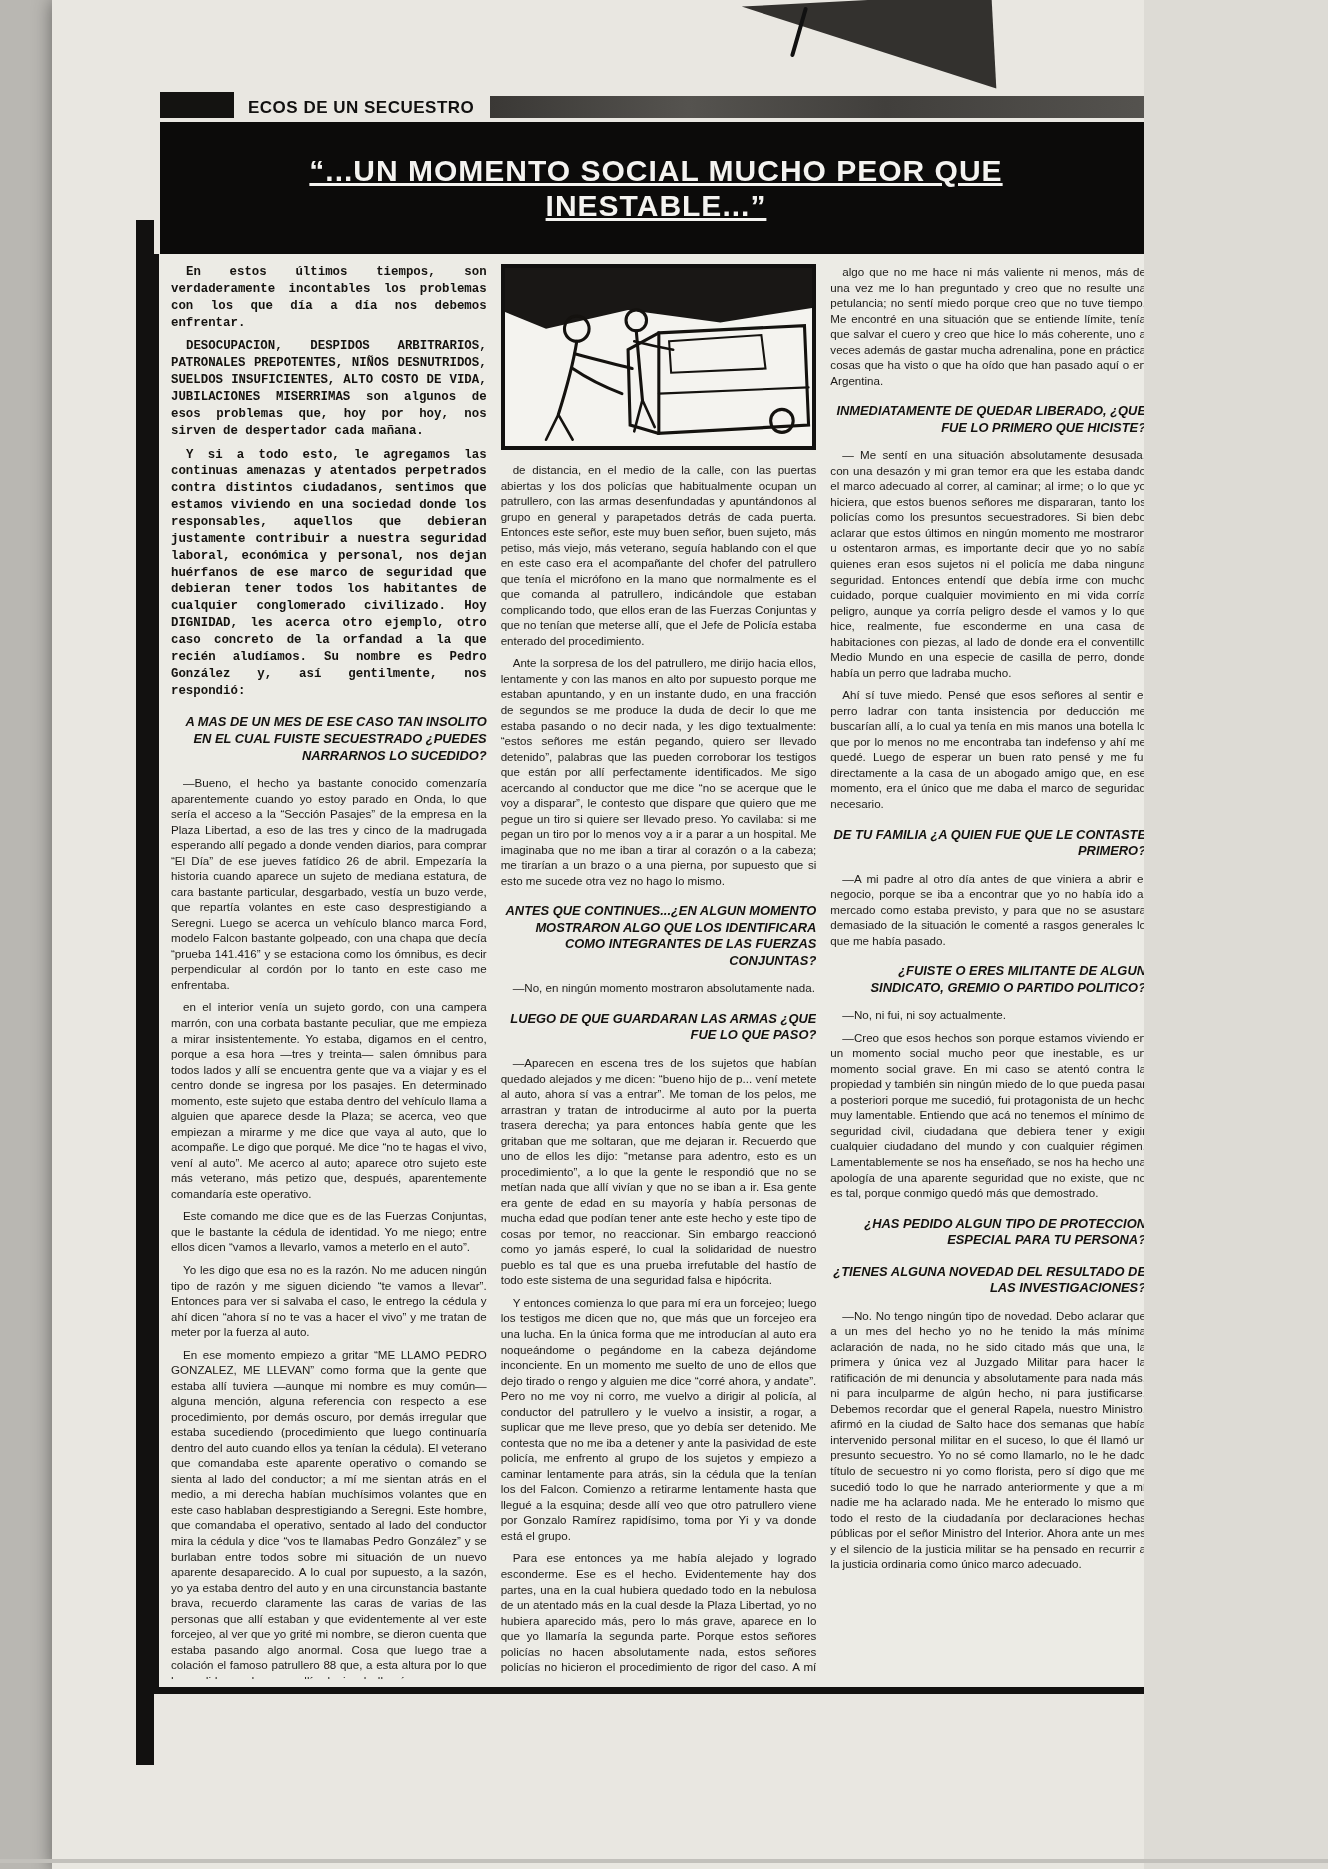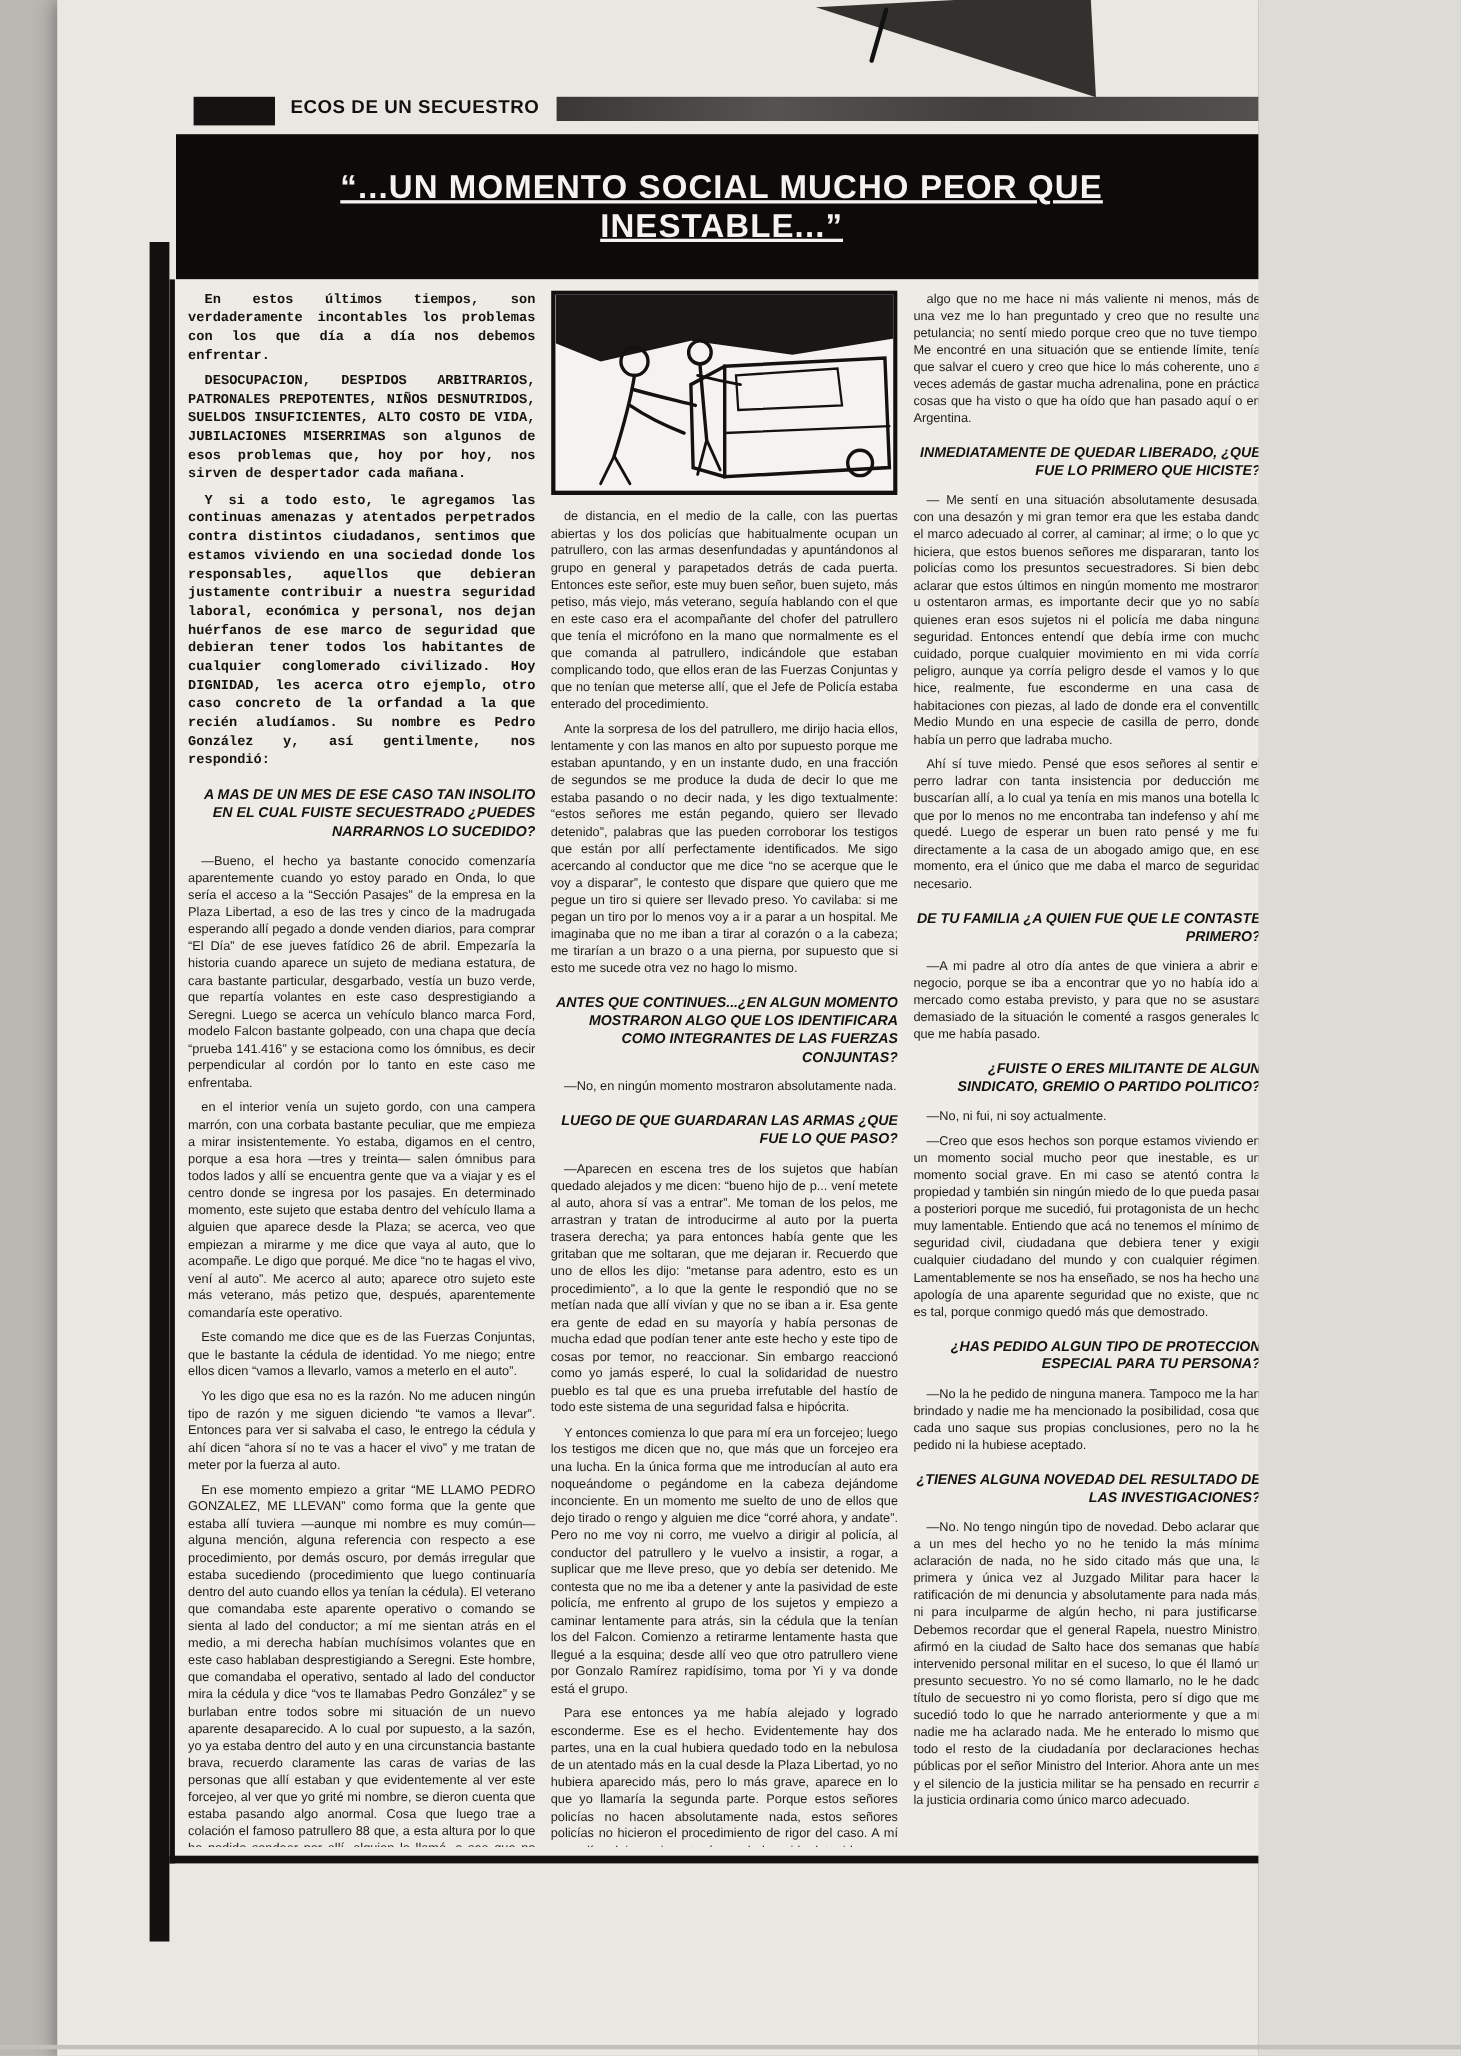--- a/index.html
+++ b/index.html
@@ -29,21 +29,21 @@
     transform:rotate(16deg);border-radius:2px;
   }
   .left-edge-band{
     position:absolute;left:84px;top:220px;width:18px;height:1545px;background:#121110;
   }
   .bottom-scan-line{
     position:absolute;left:0;bottom:6px;width:1328px;height:4px;background:#c2c0bb;
   }
   
   .kicker-row{
-    position:absolute;left:124px;top:88px;width:990px;height:30px;display:flex;align-items:flex-start;
+    position:absolute;left:108px;top:88px;width:990px;height:30px;display:flex;align-items:flex-end;
   }
   .kicker-block{width:74px;height:26px;background:#141311;margin-right:14px;}
   .kicker-text{
     font-weight:bold;font-size:17px;letter-spacing:.5px;color:#121110;white-space:nowrap;
   }
   .kicker-bar{
     flex:1;height:22px;margin-left:16px;
     background:linear-gradient(90deg,#3a3835,#55534f 30%,#413f3c 60%,#55534f);
   }
   
@@ -169,21 +169,20 @@
             <div class="blk a">algo que no me hace ni más valiente ni menos, más de una vez me lo han preguntado y creo que no resulte una petulancia; no sentí miedo porque creo que no tuve tiempo. Me encontré en una situación que se entiende límite, tenía que salvar el cuero y creo que hice lo más coherente, uno a veces además de gastar mucha adrenalina, pone en práctica cosas que ha visto o que ha oído que han pasado aquí o en Argentina.</div>
             <div class="blk q">INMEDIATAMENTE DE QUEDAR LIBERADO, ¿QUE FUE LO PRIMERO QUE HICISTE?</div>
             <div class="blk a">— Me sentí en una situación absolutamente desusada, con una desazón y mi gran temor era que les estaba dando el marco adecuado al correr, al caminar; al irme; o lo que yo hiciera, que estos buenos señores me dispararan, tanto los policías como los presuntos secuestradores. Si bien debo aclarar que estos últimos en ningún momento me mostraron u ostentaron armas, es importante decir que yo no sabía quienes eran esos sujetos ni el policía me daba ninguna seguridad. Entonces entendí que debía irme con mucho cuidado, porque cualquier movimiento en mi vida corría peligro, aunque ya corría peligro desde el vamos y lo que hice, realmente, fue esconderme en una casa de habitaciones con piezas, al lado de donde era el conventillo Medio Mundo en una especie de casilla de perro, donde había un perro que ladraba mucho.</div>
             <div class="blk a">Ahí sí tuve miedo. Pensé que esos señores al sentir el perro ladrar con tanta insistencia por deducción me buscarían allí, a lo cual ya tenía en mis manos una botella lo que por lo menos no me encontraba tan indefenso y ahí me quedé. Luego de esperar un buen rato pensé y me fui directamente a la casa de un abogado amigo que, en ese momento, era el único que me daba el marco de seguridad necesario.</div>
             <div class="blk q">DE TU FAMILIA ¿A QUIEN FUE QUE LE CONTASTE PRIMERO?</div>
             <div class="blk a">—A mi padre al otro día antes de que viniera a abrir el negocio, porque se iba a encontrar que yo no había ido al mercado como estaba previsto, y para que no se asustara demasiado de la situación le comenté a rasgos generales lo que me había pasado.</div>
             <div class="blk q">¿FUISTE O ERES MILITANTE DE ALGUN SINDICATO, GREMIO O PARTIDO POLITICO?</div>
             <div class="blk a">—No, ni fui, ni soy actualmente.</div>
             <div class="blk a">—Creo que esos hechos son porque estamos viviendo en un momento social mucho peor que inestable, es un momento social grave. En mi caso se atentó contra la propiedad y también sin ningún miedo de lo que pueda pasar a posteriori porque me sucedió, fui protagonista de un hecho muy lamentable. Entiendo que acá no tenemos el mínimo de seguridad civil, ciudadana que debiera tener y exigir cualquier ciudadano del mundo y con cualquier régimen. Lamentablemente se nos ha enseñado, se nos ha hecho una apología de una aparente seguridad que no existe, que no es tal, porque conmigo quedó más que demostrado.</div>
             <div class="blk q">¿HAS PEDIDO ALGUN TIPO DE PROTECCION ESPECIAL PARA TU PERSONA?</div>
-            <div class="blk a">—No la he pedido de ninguna manera. Tampoco me la han brindado y nadie me ha mencionado la posibilidad, cosa que cada uno saque sus propias conclusiones, pero no la he pedido ni la hubiese aceptado.</div>
             <div class="blk q">¿TIENES ALGUNA NOVEDAD DEL RESULTADO DE LAS INVESTIGACIONES?</div>
             <div class="blk a">—No. No tengo ningún tipo de novedad. Debo aclarar que a un mes del hecho yo no he tenido la más mínima aclaración de nada, no he sido citado más que una, la primera y única vez al Juzgado Militar para hacer la ratificación de mi denuncia y absolutamente para nada más, ni para inculparme de algún hecho, ni para justificarse. Debemos recordar que el general Rapela, nuestro Ministro, afirmó en la ciudad de Salto hace dos semanas que había intervenido personal militar en el suceso, lo que él llamó un presunto secuestro. Yo no sé como llamarlo, no le he dado título de secuestro ni yo como florista, pero sí digo que me sucedió todo lo que he narrado anteriormente y que a mí nadie me ha aclarado nada. Me he enterado lo mismo que todo el resto de la ciudadanía por declaraciones hechas públicas por el señor Ministro del Interior. Ahora ante un mes y el silencio de la justicia militar se ha pensado en recurrir a la justicia ordinaria como único marco adecuado.</div>
           </div>
       </div>
 
     </div>
   </div>
 </div>
 
 <div class="scan-right-margin"></div>

